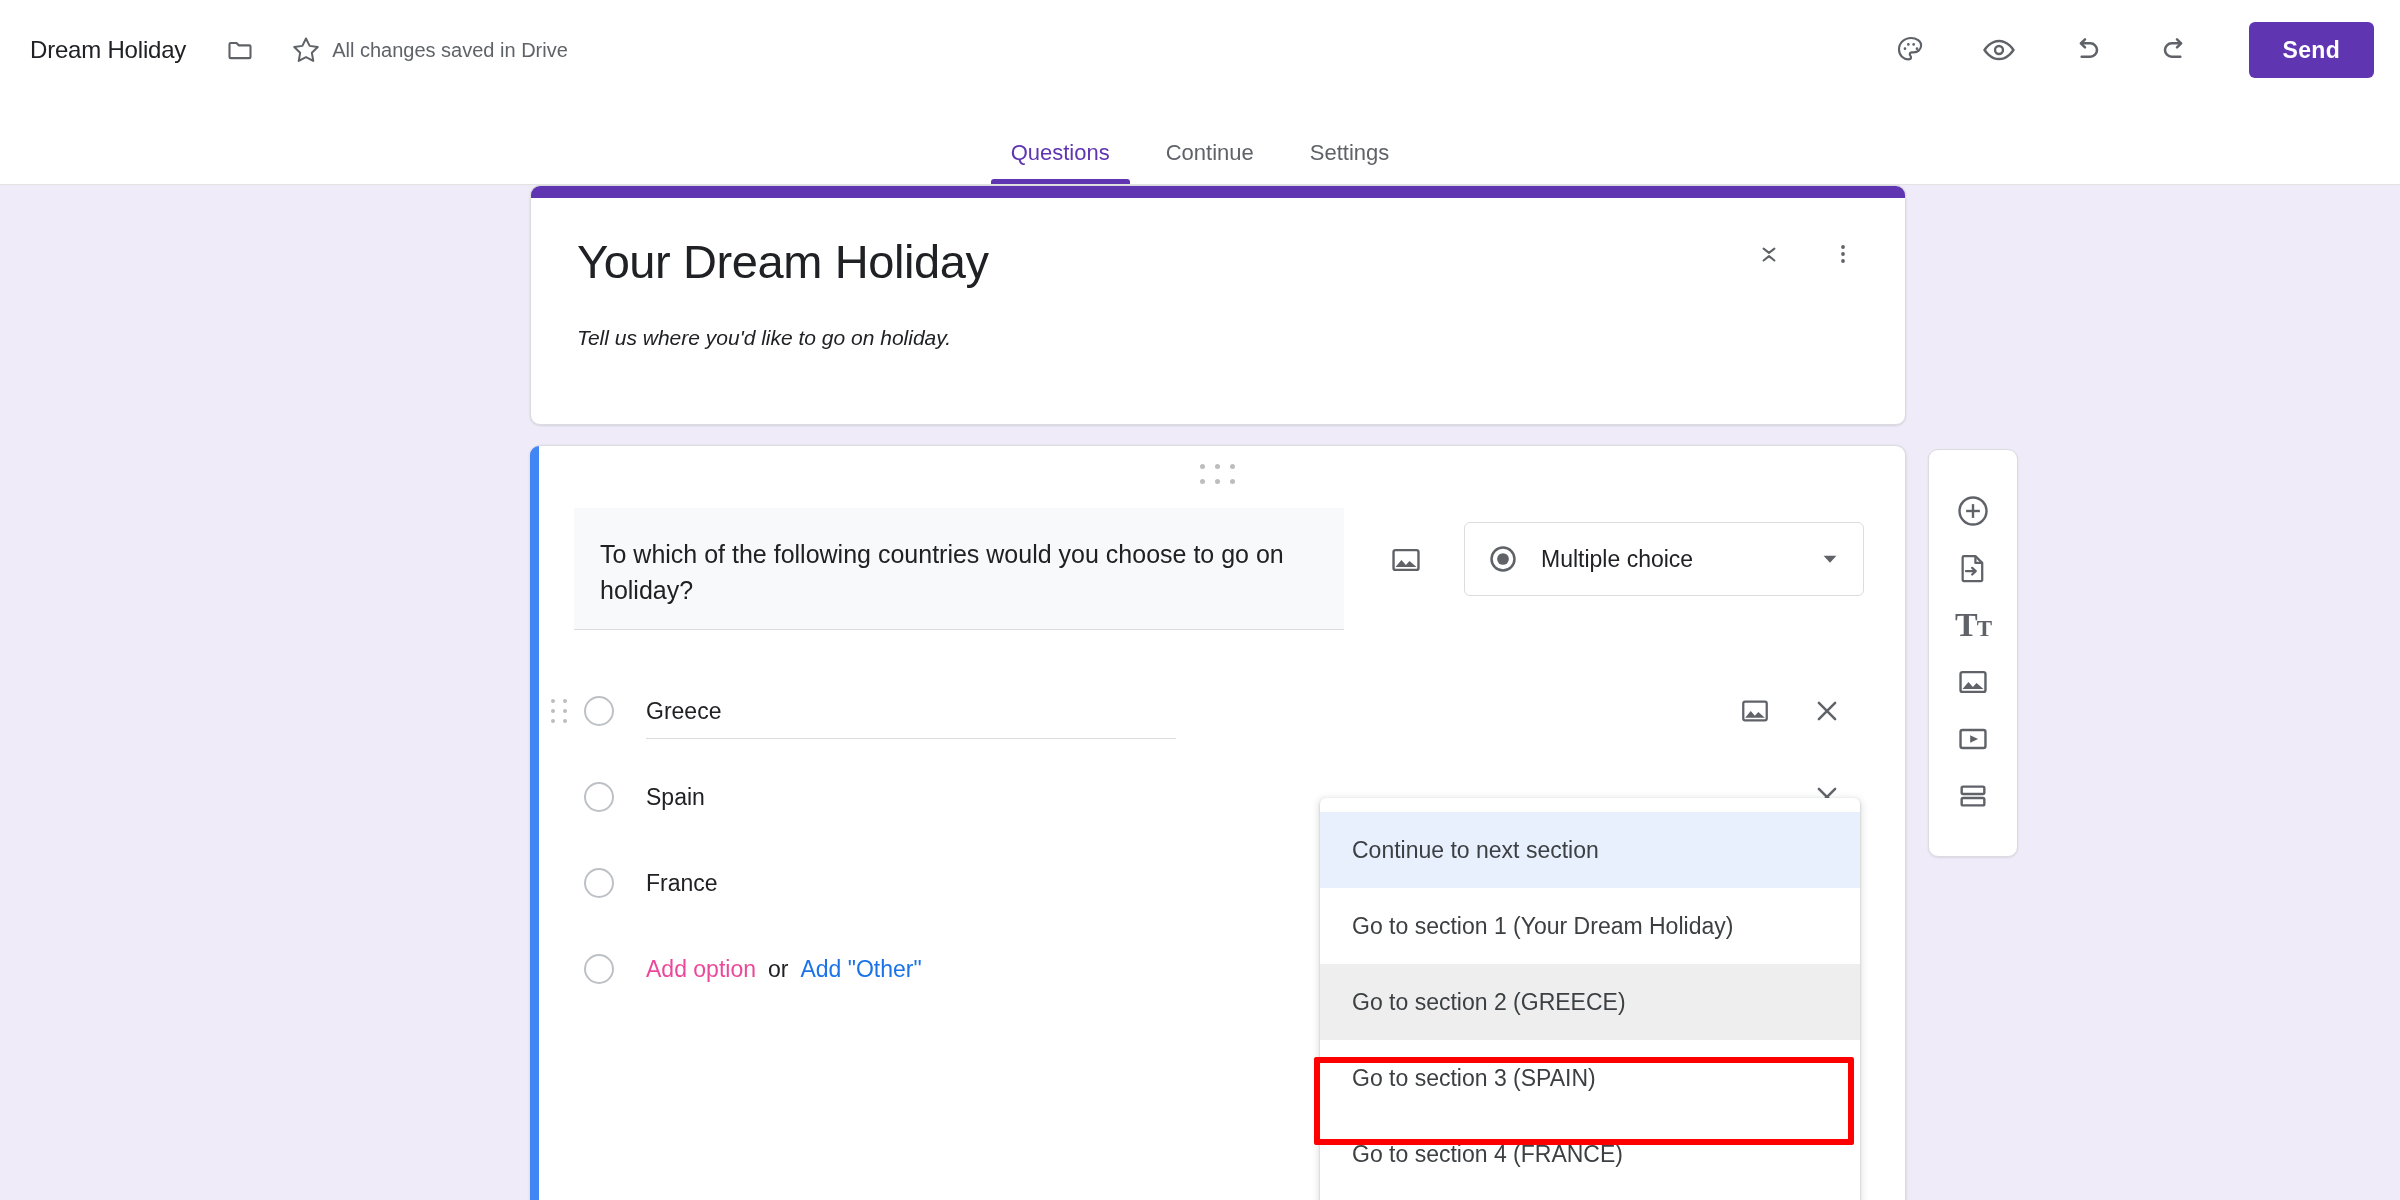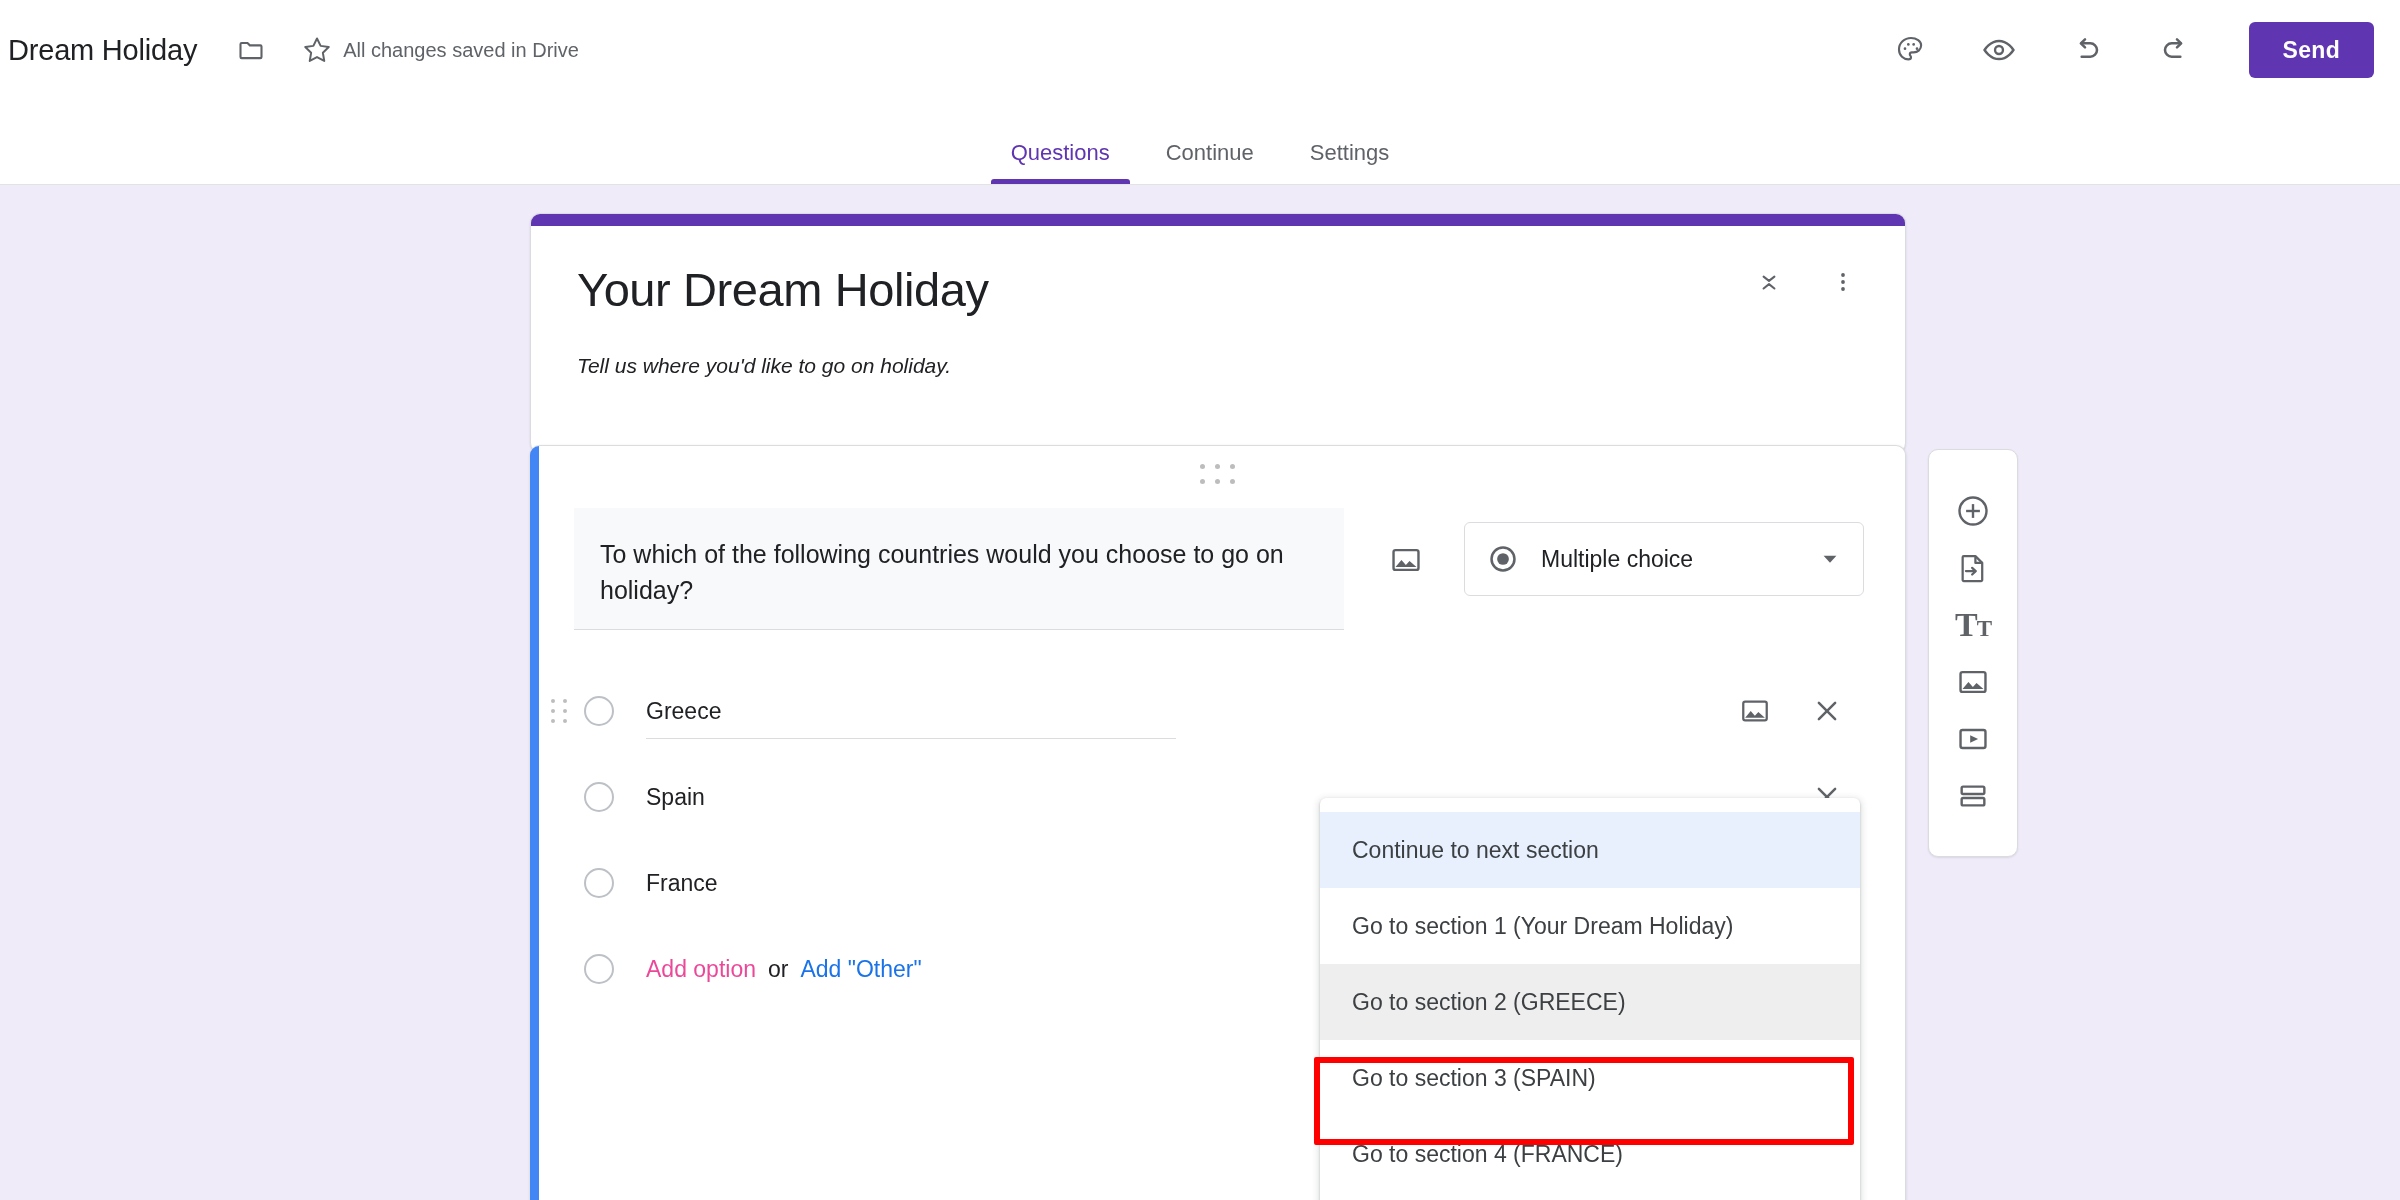--- a/index.html
+++ b/index.html
@@ -18,22 +18,22 @@
     width: 2400px; height: 185px;
     background: #ffffff;
     border-bottom: 1px solid #e3e3e3;
   }
   .header-top {
     position: absolute; top: 0; left: 0;
     width: 2400px; height: 100px;
     display: flex; align-items: center;
   }
   .doc-title {
-    margin-left: 8px;
-    font-size: 29px;
+    margin-left: 30px;
+    font-size: 24px;
     color: #202124;
     letter-spacing: -0.2px;
     white-space: nowrap;
   }
   .hdr-icon-btn {
     width: 52px; height: 52px;
     display: flex; align-items: center; justify-content: center;
     border-radius: 50%;
     cursor: pointer;
     flex: none;
@@ -97,21 +97,20 @@
 
   
   .title-card {
     position: absolute; left: 530px; top: 0px;
     width: 1376px; height: 240px;
     background: #ffffff;
     border: 1px solid #dadce0;
     border-radius: 10px;
     overflow: hidden;
     box-shadow: 0 1px 2px rgba(60,64,67,0.15);
-    margin-top: 28px;
   }
   .title-card-stripe {
     position: absolute; top: 0; left: 0; right: 0;
     height: 12px; background: #5f35b1;
   }
   .form-title {
     position: absolute; left: 46px; top: 48px;
     font-size: 47px;
     color: #202124;
     font-weight: normal;

